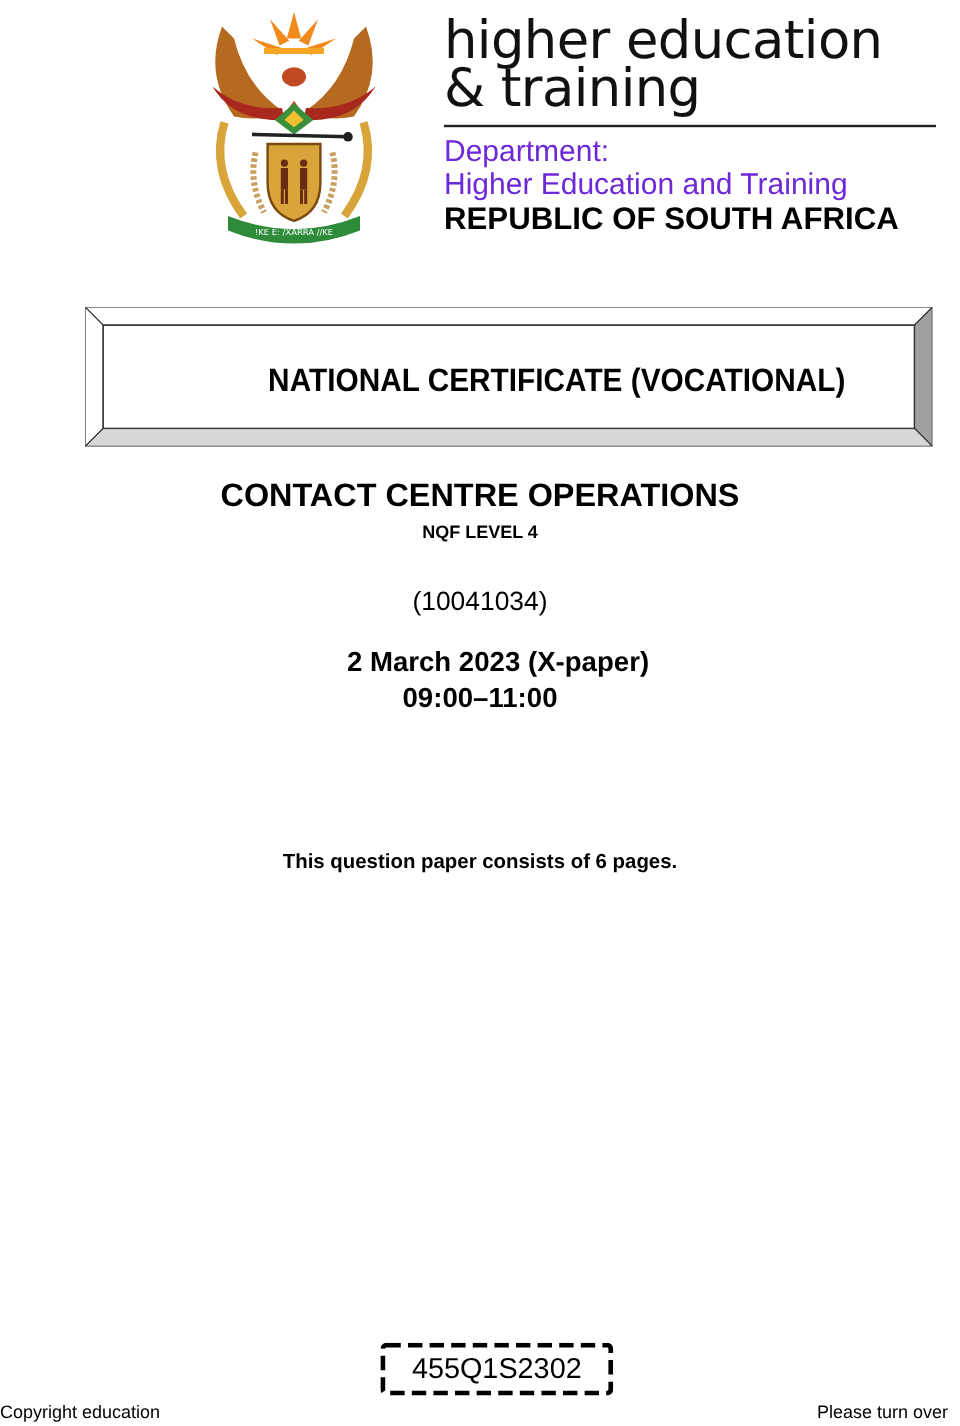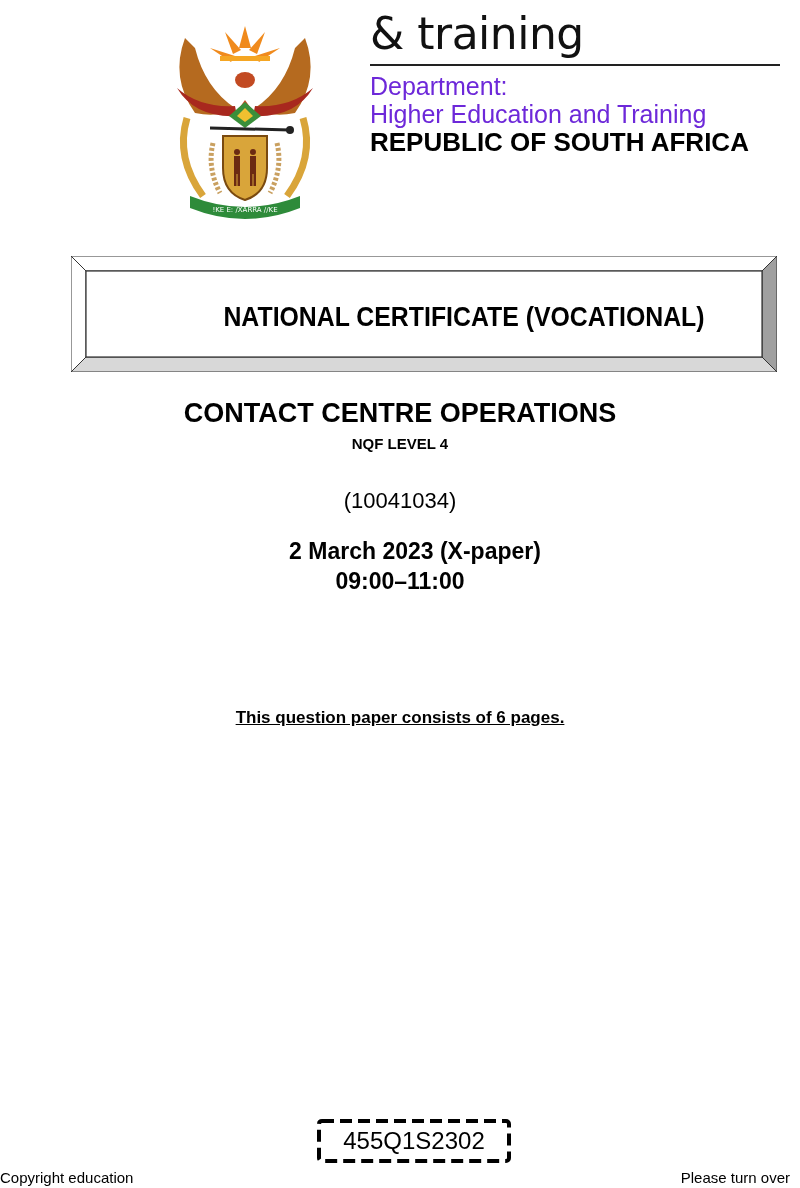--- a/index.html
+++ b/index.html
@@ -1,32 +1,32 @@
 <!DOCTYPE html>
 <html><head>
 <meta charset="utf-8">
 <style>
   html, body { margin: 0; padding: 0; background: #ffffff; }
   body { width: 800px; height: 1188px; position: relative; overflow: hidden; font-family: "Liberation Sans", sans-serif; color: #000; }
   .abs { position: absolute; }
-  .crest { left: 165px; top: 18px; width: 160px; height: 205px; }
+  .crest { left: 165px; top: 2px; width: 160px; height: 205px; }
   .logo-text { left: 370px; top: 14px; width: 415px; }
   .lt-big { font-family: "DejaVu Sans", sans-serif; font-size: 44px; line-height: 40px; letter-spacing: -0.5px; color: #111; }
   .lt-rule { height: 2px; background: #222; margin: 10px 5px 6px 0; width: 410px; }
   .lt-small { font-size: 25px; line-height: 28px; color: #6d28d9; }
   .lt-bold { font-size: 26px; font-weight: bold; line-height: 28px; }
   .cert-box { left: 71px; top: 256px; width: 786px; height: 116px; }
   .cert-title { position: absolute; left: 0; right: 0; top: 46px; text-align: center; font-size: 27px; font-weight: bold; transform: scaleX(0.92); }
   .center { left: 0; width: 800px; text-align: center; }
   .subject { top: 398px; font-size: 27px; font-weight: bold; }
   .level { top: 435px; font-size: 15px; font-weight: bold; }
   .code { top: 488px; font-size: 22px; }
   .date { top: 538px; font-size: 23px; font-weight: bold; padding-left: 15px; }
   .time { top: 568px; font-size: 23px; font-weight: bold; }
-  .pages { top: 708px; font-size: 17px; font-weight: bold; text-decoration: underline; }
+  .pages { top: 708px; font-size: 17px; font-weight: bold; }
   .paper-code { left: 317px; top: 1119px; width: 194px; height: 44px; }
   .paper-code-text { position: absolute; left: 0; right: 0; top: 8px; text-align: center; font-size: 24px; }
   .footer-left { left: 0; top: 1169px; font-size: 15px; }
   .footer-right { right: 10px; top: 1169px; font-size: 15px; }
 </style>
 </head>
 <body>
 
 <div class="abs crest">
   <svg width="160" height="205" viewBox="0 0 160 205">
@@ -71,20 +71,21 @@
         <rect x="85" y="156" width="2.5" height="12"></rect>
         <rect x="88.5" y="156" width="2.5" height="12"></rect>
     </g>
 
     <path d="M25,178 Q80,200 135,178 L135,190 Q80,212 25,190 Z" fill="#2e8b3a"></path>
     <text x="80" y="194" font-size="7" fill="#fff" text-anchor="middle" font-family="DejaVu Sans, sans-serif">!KE E: /XARRA //KE</text>
   </svg>
 </div>
 
 <div class="abs logo-text">
+  <div class="lt-big">higher education</div>
   <div class="lt-big">&amp; training</div>
   <div class="lt-rule"></div>
   <div class="lt-small">Department:</div>
   <div class="lt-small">Higher Education and Training</div>
   <div class="lt-bold">REPUBLIC OF SOUTH AFRICA</div>
 </div>
 
 <div class="abs cert-box">
   <svg width="706" height="116" viewBox="0 0 706 116" style="position:absolute;left:0;top:0;">
     <polygon points="0,0 706,0 691,15 15,15" fill="#ffffff" stroke="#333" stroke-width="1"></polygon>

